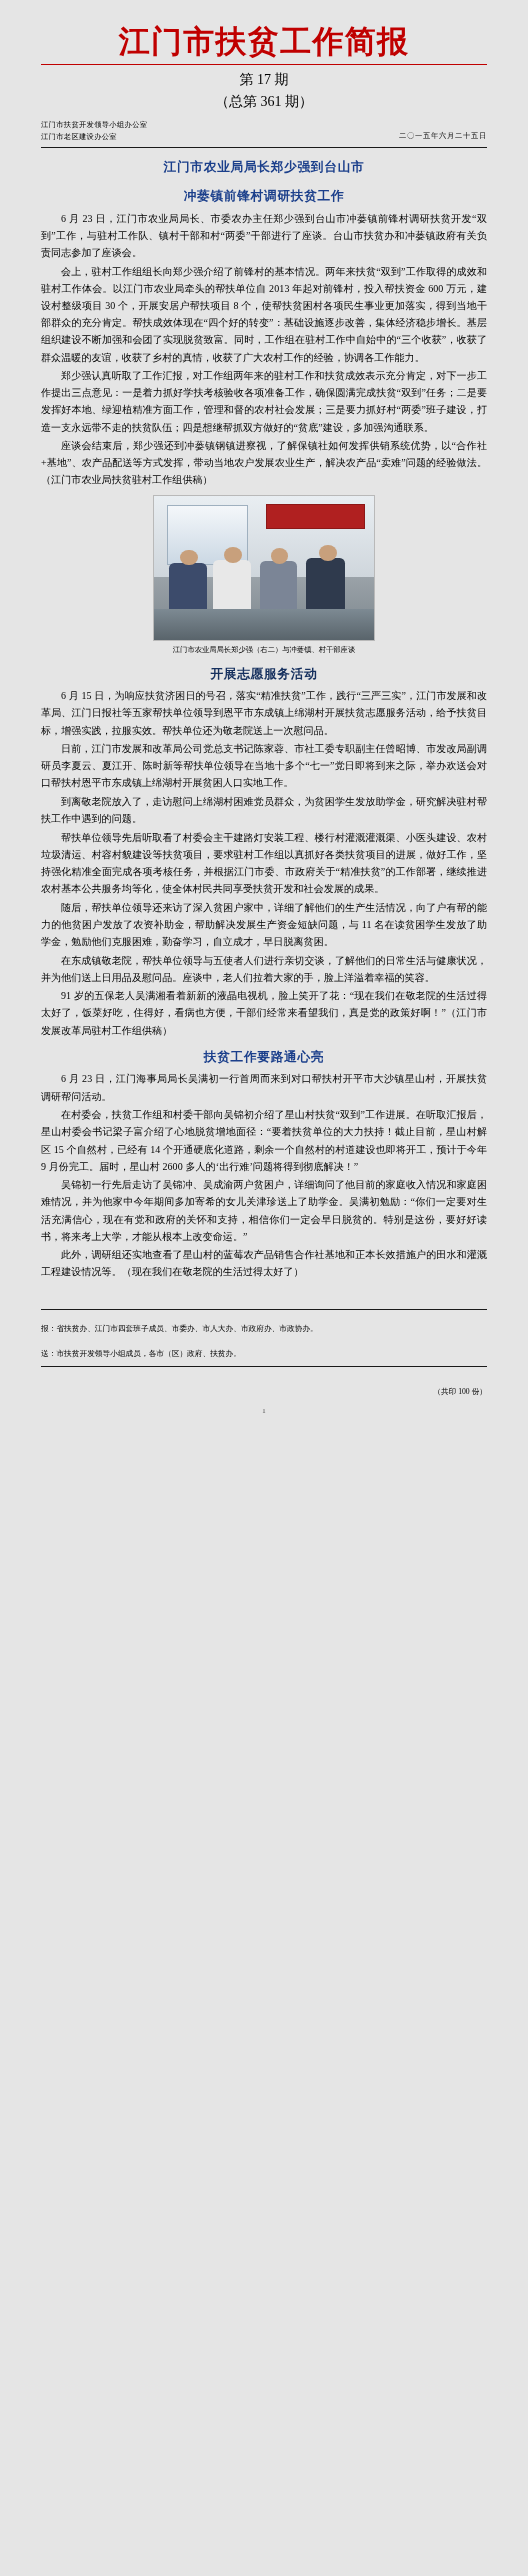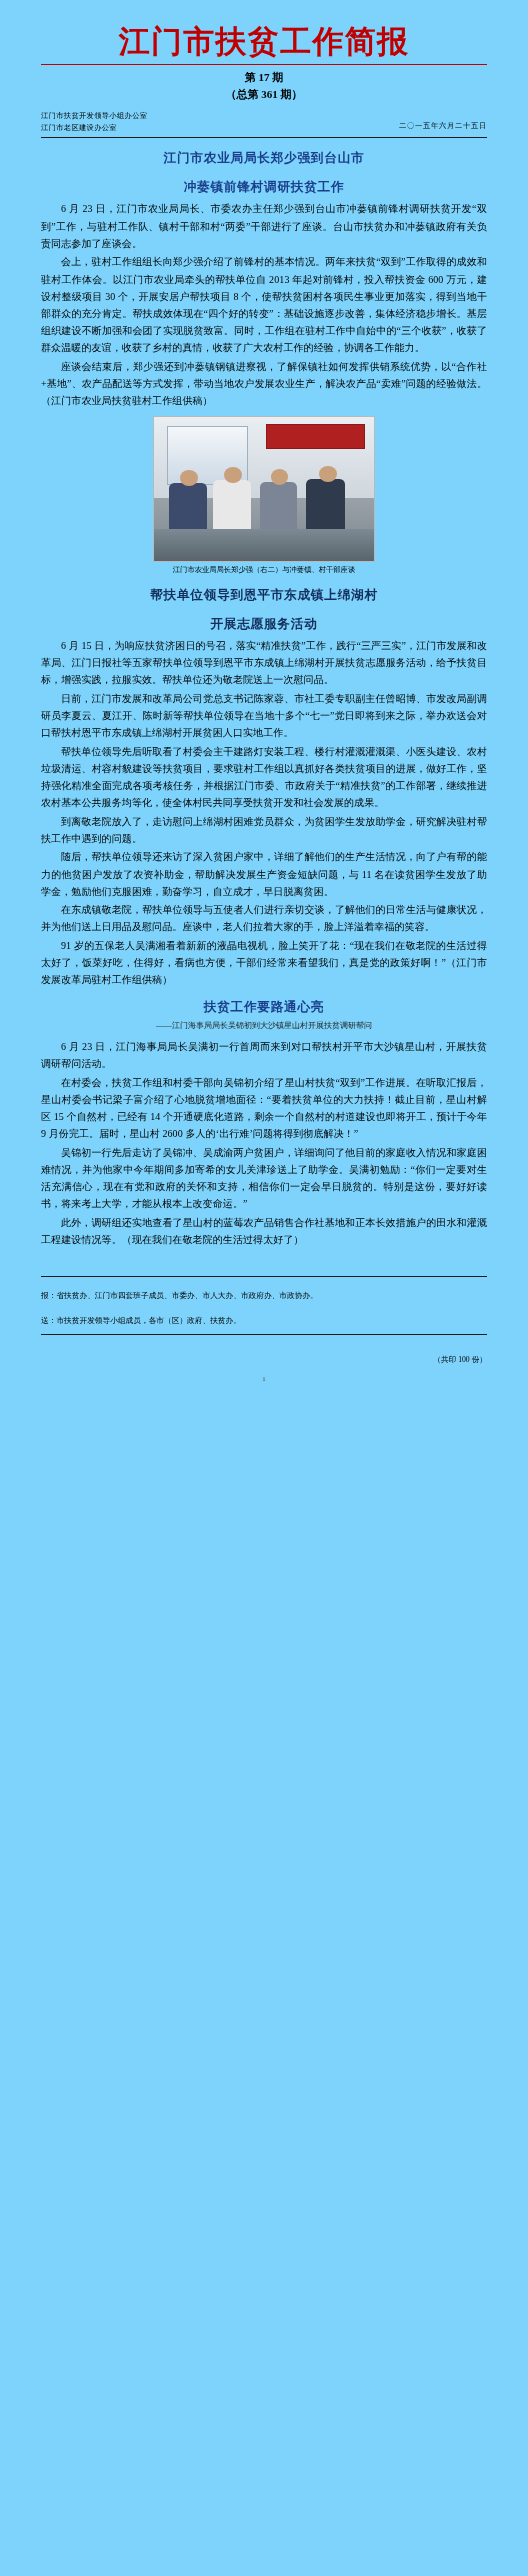--- a/index.html
+++ b/index.html
@@ -11,21 +11,21 @@
     width: 528px;
     font-family: "Liberation Serif", "DejaVu Serif", serif;
     color: #000;
   }
   .page {
     width: 528px;
     min-height: 2576px;
     box-sizing: border-box;
     padding: 17.3px 41px 13.3px 41px;
     position: relative;
-    background: #7dd3fc;
+    background: #e5e5e5;
   }
   
   .masthead {
     text-align: center;
     padding-top: 6.7px;
   }
   .masthead-title {
     font-family: "Liberation Serif", "DejaVu Serif", serif;
     font-weight: bold;
     font-size: 31px;
@@ -33,25 +33,25 @@
     color: #c00000;
     line-height: 1.15;
   }
   .masthead-rule {
     border: none;
     border-top: 1.3px solid #c00000;
     margin: 4px 0 0 0;
   }
   .issue-block {
     text-align: center;
-    font-size: 11px;
+    font-size: 14px;
     line-height: 1.55;
     margin-top: 4.7px;
     color: #000;
-    font-weight: bold;
+    font-weight: normal;
   }
   .org-row {
     display: flex;
     justify-content: space-between;
     align-items: flex-end;
     margin-top: 6.7px;
     font-size: 7.3px;
     line-height: 1.6;
   }
   .org-left {
@@ -204,20 +204,21 @@
     <div class="org-date">二〇一五年六月二十五日</div>
   </div>
   <hr class="head-rule">
 
   <div class="article">
     <div class="article-title">江门市农业局局长郑少强到台山市</div>
     <div class="article-title">冲蒌镇前锋村调研扶贫工作</div>
 
     <p class="body">6 月 23 日，江门市农业局局长、市委农办主任郑少强到台山市冲蒌镇前锋村调研扶贫开发“双到”工作，与驻村工作队、镇村干部和村“两委”干部进行了座谈。台山市扶贫办和冲蒌镇政府有关负责同志参加了座谈会。</p>
     <p class="body">会上，驻村工作组组长向郑少强介绍了前锋村的基本情况。两年来扶贫“双到”工作取得的成效和驻村工作体会。以江门市农业局牵头的帮扶单位自 2013 年起对前锋村，投入帮扶资金 600 万元，建设村整级项目 30 个，开展安居户帮扶项目 8 个，使帮扶贫困村各项民生事业更加落实，得到当地干部群众的充分肯定。帮扶成效体现在“四个好的转变”：基础设施逐步改善，集体经济稳步增长。基层组织建设不断加强和会团了实现脱贫致富。同时，工作组在驻村工作中自始中的“三个收获”，收获了群众温暖的友谊，收获了乡村的真情，收获了广大农村工作的经验，协调各工作能力。</p>
+    <p class="body">郑少强认真听取了工作汇报，对工作组两年来的驻村工作和扶贫成效表示充分肯定，对下一步工作提出三点意见：一是着力抓好学扶考核验收各项准备工作，确保圆满完成扶贫“双到”任务；二是要发挥好本地、绿迎植精准方面工作，管理和督的农村社会发展；三是要力抓好村“两委”班子建设，打造一支永远带不走的扶贫队伍；四是想继帮抓双方做好的“贫底”建设，多加强沟通联系。</p>
     <p class="body">座谈会结束后，郑少强还到冲蒌镇钢镇进察视，了解保镇社如何发挥供销系统优势，以“合作社+基地”、农产品配送等方式发挥，带动当地农户发展农业生产，解决农产品“卖难”问题的经验做法。（江门市农业局扶贫驻村工作组供稿）</p>
 
     <div class="photo-wrap">
       <div class="photo">
         <div class="ph-wall"></div>
         <div class="ph-window"></div>
         <div class="ph-banner"></div>
         <div class="ph-floor"></div>
         <div class="ph-person" style="left:7%;width:17%;height:34%;background:#3c4b6b;"></div>
         <div class="ph-head" style="left:12%;bottom:52%;width:8%;height:11%;"></div>
@@ -227,35 +228,33 @@
         <div class="ph-head" style="left:53%;bottom:53%;width:8%;height:11%;"></div>
         <div class="ph-person" style="left:69%;width:18%;height:37%;background:#2f3a4d;"></div>
         <div class="ph-head" style="left:75%;bottom:55%;width:8%;height:11%;"></div>
         <div class="ph-table"></div>
       </div>
       <div class="photo-caption">江门市农业局局长郑少强（右二）与冲蒌镇、村干部座谈</div>
     </div>
   </div>
 
   <div class="article">
-    <div class="article-title black">帮扶单位领导到恩平市东成镇上绵湖村</div>
     <div class="article-title black">开展志愿服务活动</div>
 
     <p class="body">6 月 15 日，为响应扶贫济困日的号召，落实“精准扶贫”工作，践行“三严三实”，江门市发展和改革局、江门日报社等五家帮扶单位领导到恩平市东成镇上绵湖村开展扶贫志愿服务活动，给予扶贫目标，增强实践，拉服实效。帮扶单位还为敬老院送上一次慰问品。</p>
     <p class="body">日前，江门市发展和改革局公司党总支书记陈家蓉、市社工委专职副主任曾昭博、市发改局副调研员李夏云、夏江开、陈时新等帮扶单位领导在当地十多个“七一”党日即将到来之际，举办欢送会对口帮扶村恩平市东成镇上绵湖村开展贫困人口实地工作。</p>
+    <p class="body">到离敬老院放入了，走访慰问上绵湖村困难党员群众，为贫困学生发放助学金，研究解决驻村帮扶工作中遇到的问题。</p>
     <p class="body">帮扶单位领导先后听取看了村委会主干建路灯安装工程、楼行村灌溉灌溉渠、小医头建设、农村垃圾清运、村容村貌建设等扶贫项目，要求驻村工作组以真抓好各类扶贫项目的进展，做好工作，坚持强化精准全面完成各项考核任务，并根据江门市委、市政府关于“精准扶贫”的工作部署，继续推进农村基本公共服务均等化，使全体村民共同享受扶贫开发和社会发展的成果。</p>
-    <p class="body">到离敬老院放入了，走访慰问上绵湖村困难党员群众，为贫困学生发放助学金，研究解决驻村帮扶工作中遇到的问题。</p>
     <p class="body">随后，帮扶单位领导还来访了深入贫困户家中，详细了解他们的生产生活情况，向了户有帮的能力的他贫困户发放了农资补助金，帮助解决发展生产资金短缺问题，与 11 名在读贫困学生发放了助学金，勉励他们克服困难，勤奋学习，自立成才，早日脱离贫困。</p>
     <p class="body">在东成镇敬老院，帮扶单位领导与五使者人们进行亲切交谈，了解他们的日常生活与健康状况，并为他们送上日用品及慰问品。座谈中，老人们拉着大家的手，脸上洋溢着幸福的笑容。</p>
     <p class="body">91 岁的五保老人吴满湘看着新新的液晶电视机，脸上笑开了花：“现在我们在敬老院的生活过得太好了，饭菜好吃，住得好，看病也方便，干部们经常来看望我们，真是党的政策好啊！”（江门市发展改革局驻村工作组供稿）</p>
   </div>
 
   <div class="article">
     <div class="article-title">扶贫工作要路通心亮</div>
-    <div class="article-subtitle">——江门海事局局长吴锦初到大沙镇星山村开展扶贫调研帮问</div>
 
     <p class="body">6 月 23 日，江门海事局局长吴满初一行首周而来到对口帮扶村开平市大沙镇星山村，开展扶贫调研帮问活动。</p>
     <p class="body">在村委会，扶贫工作组和村委干部向吴锦初介绍了星山村扶贫“双到”工作进展。在听取汇报后，星山村委会书记梁子富介绍了心地脱贫增地面径：“要着扶贫单位的大力扶持！截止目前，星山村解区 15 个自然村，已经有 14 个开通硬底化道路，剩余一个自然村的村道建设也即将开工，预计于今年 9 月份完工。届时，星山村 2600 多人的‘出行难’问题将得到彻底解决！”</p>
     <p class="body">吴锦初一行先后走访了吴锦冲、吴成渝两户贫困户，详细询问了他目前的家庭收入情况和家庭困难情况，并为他家中今年期间多加寄希的女儿关津珍送上了助学金。吴满初勉励：“你们一定要对生活充满信心，现在有党和政府的关怀和支持，相信你们一定会早日脱贫的。特别是这份，要好好读书，将来考上大学，才能从根本上改变命运。”</p>
     <p class="body">此外，调研组还实地查看了星山村的蓝莓农产品销售合作社基地和正本长效措施户的田水和灌溉工程建设情况等。（现在我们在敬老院的生活过得太好了）</p>
   </div>
 
   <div class="spacer-tall"></div>
 
   <hr class="footer-rule">

